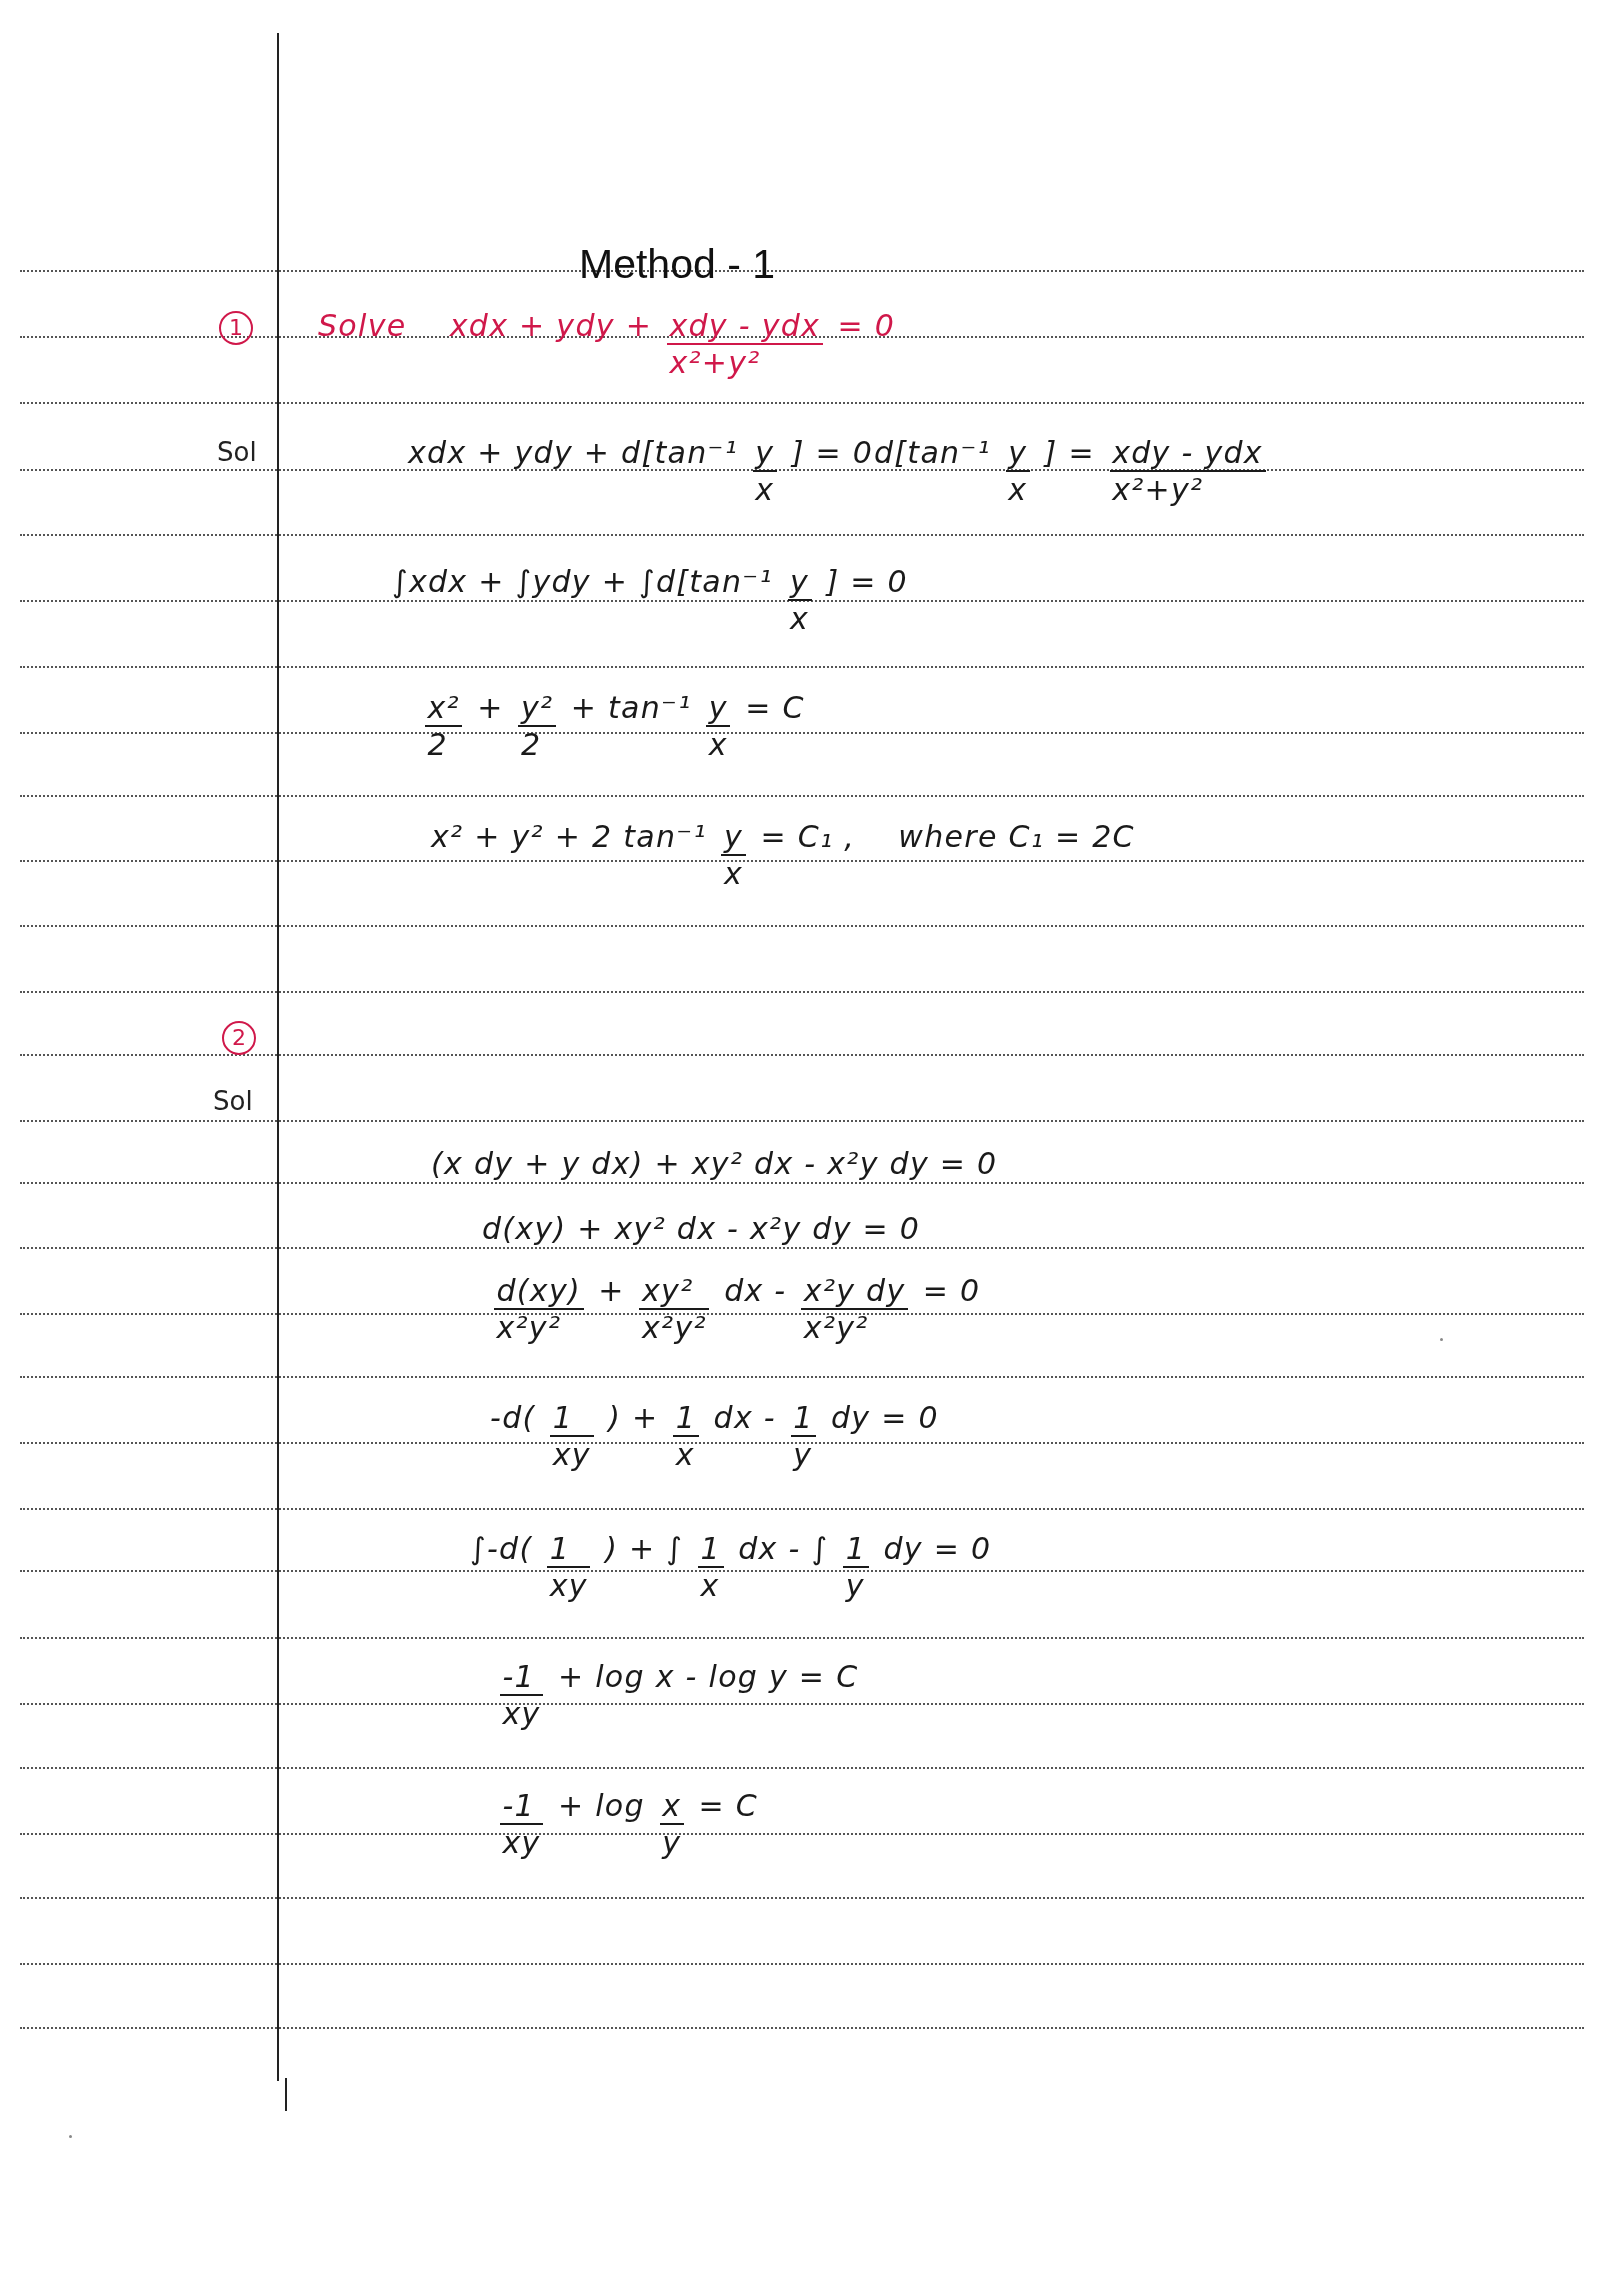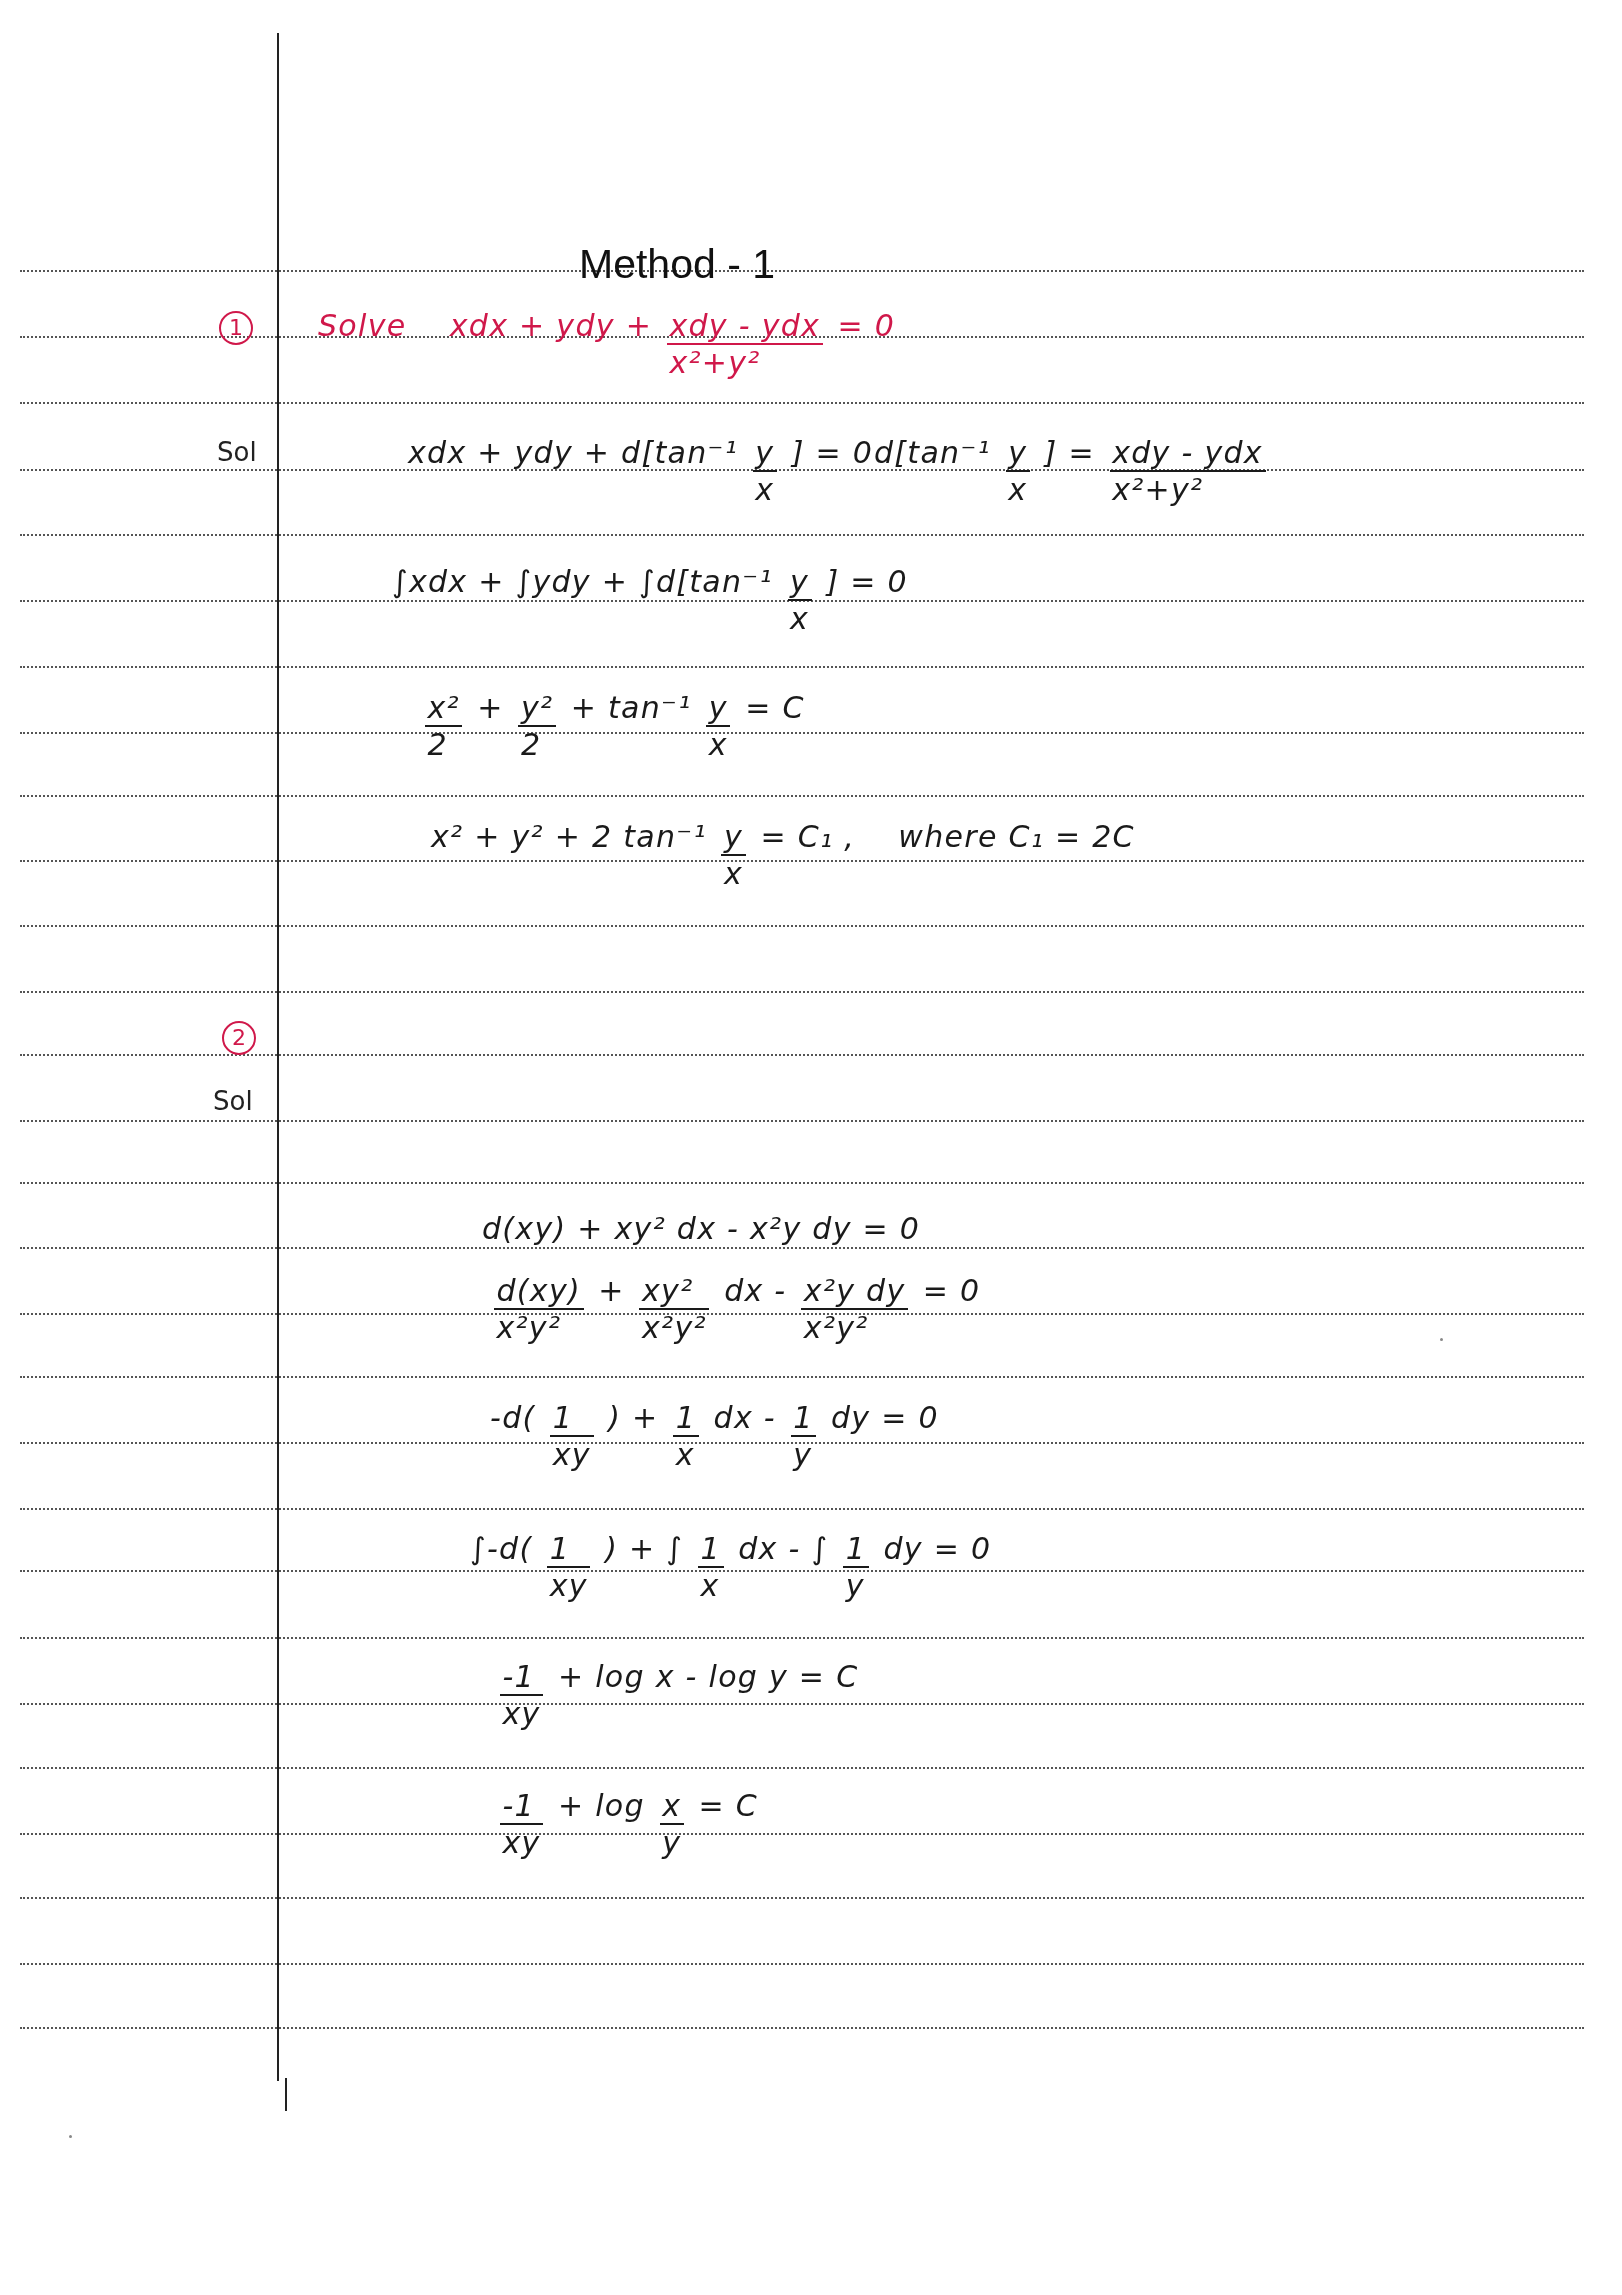--- a/index.html
+++ b/index.html
@@ -107,20 +107,21 @@
     <span class="frac" style="vertical-align:top"><span class="n">y</span><span class="d">x</span></span>
     <span>= C₁ ,</span>
     &nbsp;&nbsp;
     <span>where  C₁ = 2C</span>
   </div>
 
   <div class="num" style="left:222px;top:1021px">2</div>
 
   <div class="sol" style="left:213px;top:1086px">Sol</div>
 
+  <div class="hw" style="left:419px;top:1146px">(x dy + y dx) + xy² dx - x²y dy = 0</div>
   <div class="hw" style="left:470px;top:1211px">d(xy) + xy² dx - x²y dy = 0</div>
 
   <div class="hw" style="left:478px;top:1273px">
     <span class="frac" style="vertical-align:top"><span class="n">d(xy)</span><span class="d">x²y²</span></span>
     <span>+</span>
     <span class="frac" style="vertical-align:top"><span class="n">xy²</span><span class="d">x²y²</span></span>
     <span>dx -</span>
     <span class="frac" style="vertical-align:top"><span class="n">x²y dy</span><span class="d">x²y²</span></span>
     <span>= 0</span>
   </div>

